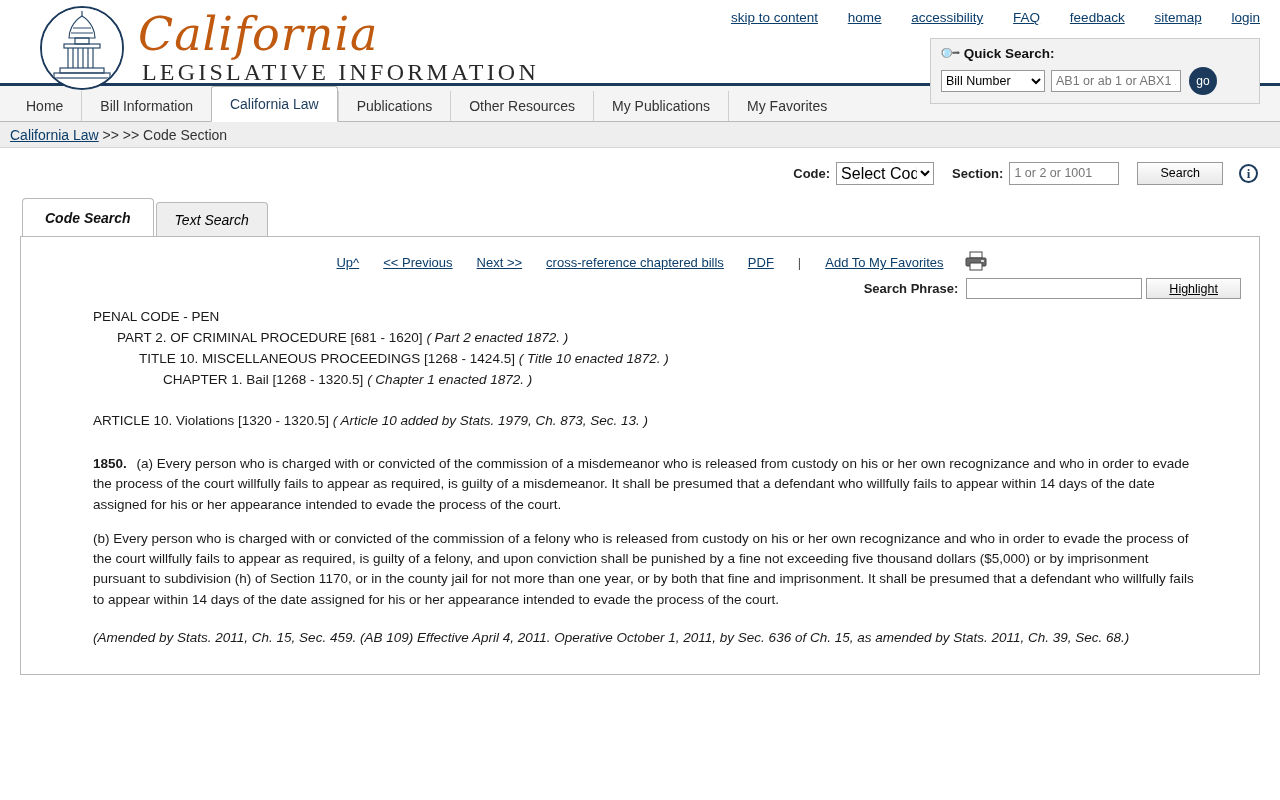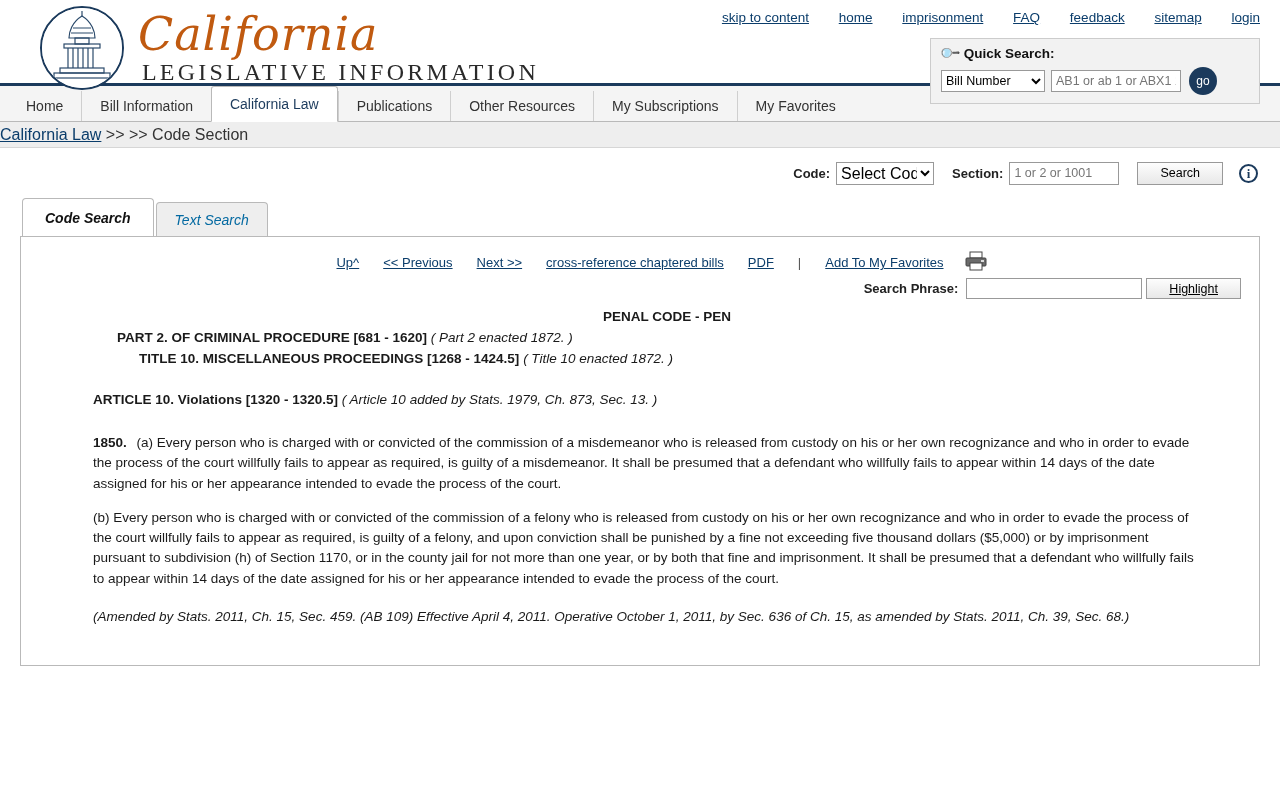--- a/index.html
+++ b/index.html
@@ -145,22 +145,22 @@
     top: 1px;
     border-radius: 3px 3px 0 0;
   }
 
   
   .breadcrumb {
     background: #eeeeee;
     border-bottom: 1px solid #d6d6d6;
     height: 26px;
     line-height: 26px;
-    padding-left: 0;
-    font-size: 16px;
+    padding-left: 10px;
+    font-size: 14px;
     color: #333;
   }
   .breadcrumb a { text-decoration: underline; }
 
   
   .search-row {
     height: 50px;
     display: flex;
     align-items: center;
     justify-content: flex-end;
@@ -216,21 +216,21 @@
     align-items: flex-end;
     margin-left: 2px;
     font-style: italic;
   }
   .ctab {
     border: 1px solid #b9b9b9;
     border-bottom: none;
     padding: 9px 18px;
     font-size: 14px;
     background: #eeeeee;
-    color: #0369a1;
+    color: #000000;
     border-radius: 4px 4px 0 0;
     cursor: pointer;
     margin-right: 2px;
   }
   .ctab.active {
     background: #fff;
     font-weight: bold;
     color: #111;
     padding: 11px 22px;
   }
@@ -271,21 +271,21 @@
     font-family: "Liberation Sans", sans-serif;
     height: 21px;
     width: 176px;
     border: 1px solid #999;
     padding: 0 4px;
   }
   .search-phrase .btn { margin-left: 4px; height: 21px; text-decoration: underline; }
 
   
   .law { margin-top: 10px; font-size: 13.5px; color: #1a1a1a; }
-  .law .hier { font-weight: bold; text-align: center; }
+  .law .hier { font-weight: normal; }
   .law .note { font-weight: normal; font-style: italic; }
   .h1 { margin: 4px 0 0 0; padding-left: 54px; }
   .h2 { margin: 6px 0 0 0; padding-left: 78px; }
   .h3 { margin: 6px 0 0 0; padding-left: 100px; }
   .h4 { margin: 6px 0 0 0; padding-left: 124px; }
   .article { margin: 26px 0 1px 0; padding-left: 54px; }
 
   .sect { margin: 26px 0 0 0; padding-left: 54px; padding-right: 40px; line-height: 1.5; }
   .sect .num { font-weight: bold; margin-right: 6px; }
   .para { margin: 14px 0 0 0; padding-left: 54px; padding-right: 40px; line-height: 1.5; }
@@ -323,21 +323,21 @@
     </div>
     <div class="brand">
       <div class="ca">California</div>
       <div class="li">LEGISLATIVE INFORMATION</div>
     </div>
   </div>
 
   <div class="top-links">
     <a href="#">skip to content</a>
     <a href="#">home</a>
-    <a href="#">imprisonment</a>
+    <a href="#">accessibility</a>
     <a href="#">FAQ</a>
     <a href="#">feedback</a>
     <a href="#">sitemap</a>
     <a href="#">login</a>
   </div>
 
   <div class="quick-search">
     <div class="qs-title">
       <span class="qs-icon">🔍</span>
       <span>Quick Search:</span>
@@ -351,21 +351,21 @@
     </div>
   </div>
 </div>
 
 <div class="navbar">
   <div class="tab">Home</div>
   <div class="tab">Bill Information</div>
   <div class="tab active">California Law</div>
   <div class="tab">Publications</div>
   <div class="tab">Other Resources</div>
-  <div class="tab">My Subscriptions</div>
+  <div class="tab">My Publications</div>
   <div class="tab">My Favorites</div>
 </div>
 
 <div class="breadcrumb">
   <a href="#">California Law</a>
   <span>&gt;&gt; &gt;&gt; Code Section</span>
 </div>
 
 <div class="search-row">
   <label>Code:</label>
@@ -417,20 +417,24 @@
     <div class="law">
       <div class="h1 hier">PENAL CODE - PEN</div>
       <div class="h2">
         <span class="hier">PART 2. OF CRIMINAL PROCEDURE [681 - 1620]</span>
         <span class="note">( Part 2 enacted 1872. )</span>
       </div>
       <div class="h3">
         <span class="hier">TITLE 10. MISCELLANEOUS PROCEEDINGS [1268 - 1424.5]</span>
         <span class="note">( Title 10 enacted 1872. )</span>
       </div>
+      <div class="h4">
+        <span class="hier">CHAPTER 1. Bail [1268 - 1320.5]</span>
+        <span class="note">( Chapter 1 enacted 1872. )</span>
+      </div>
 
       <div class="article">
         <span class="hier">ARTICLE 10. Violations [1320 - 1320.5]</span>
         <span class="note">( Article 10 added by Stats. 1979, Ch. 873, Sec. 13. )</span>
       </div>
 
       <div class="sect">
         <span class="num">1850.</span>
         <span>(a) Every person who is charged with or convicted of the commission of a misdemeanor who is released from custody on his or her own recognizance and who in order to evade the process of the court willfully fails to appear as required, is guilty of a misdemeanor. It shall be presumed that a defendant who willfully fails to appear within 14 days of the date assigned for his or her appearance intended to evade the process of the court.</span>
       </div>

